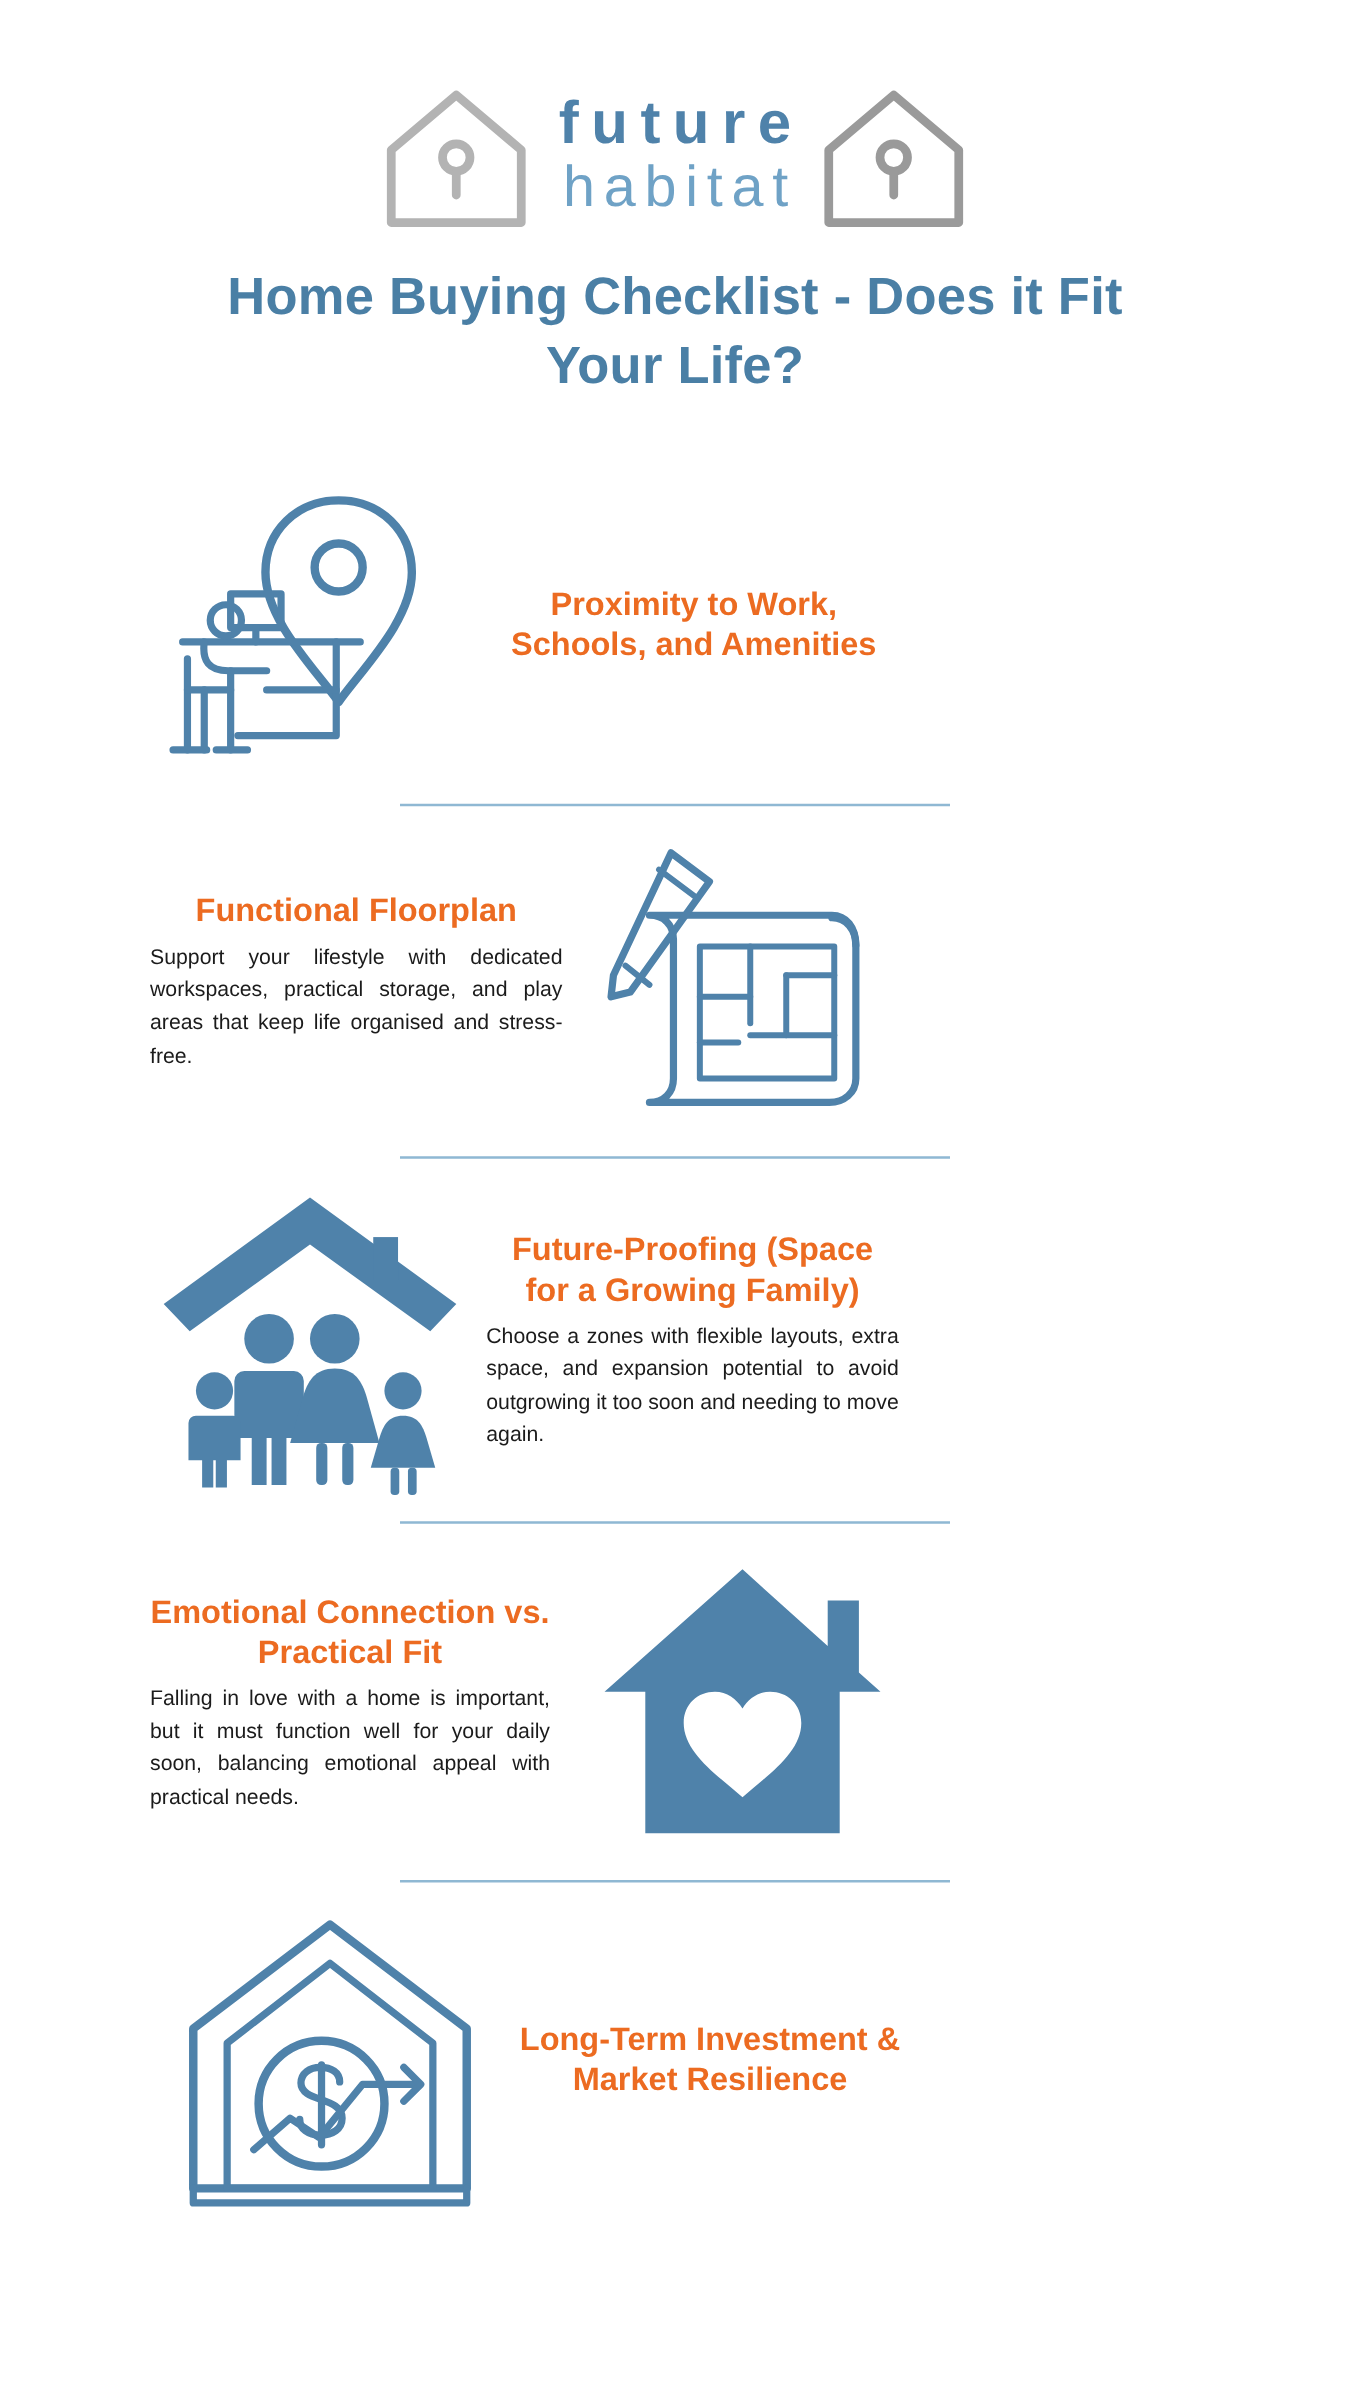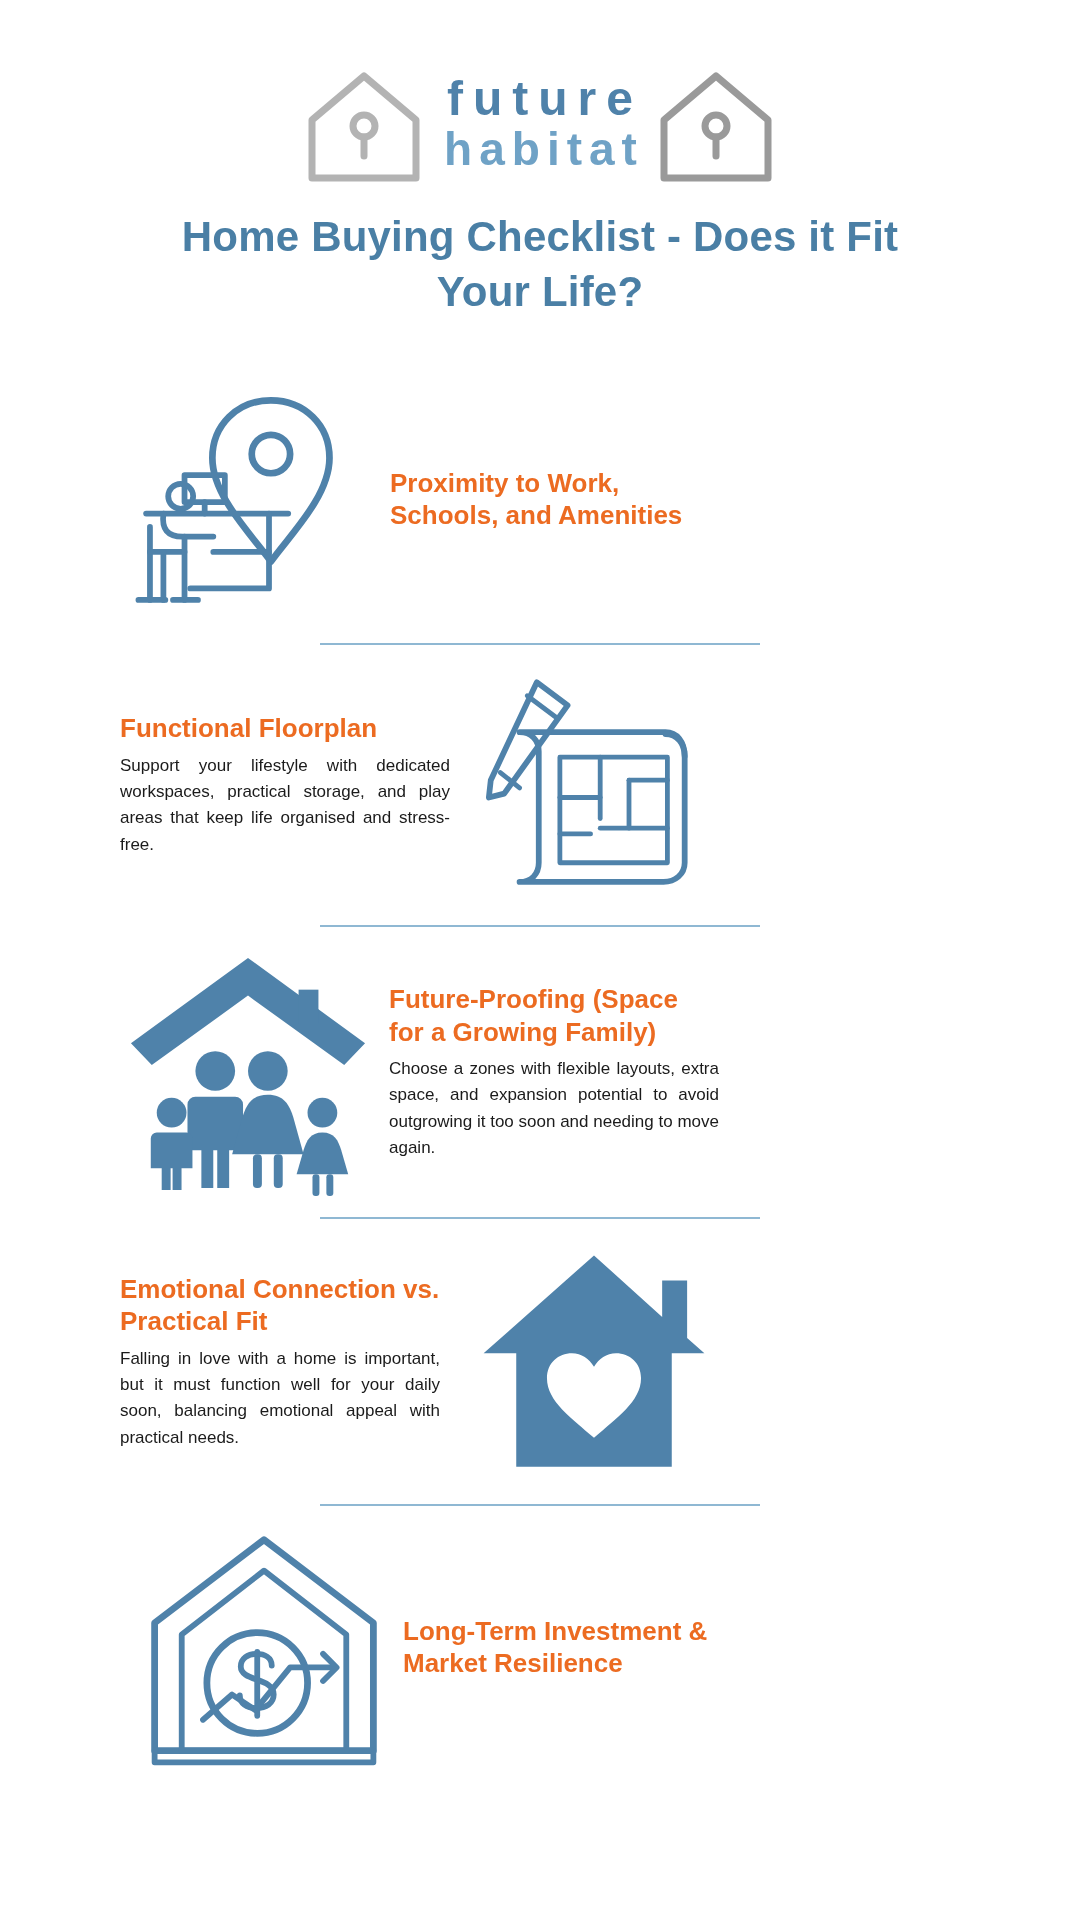--- a/index.html
+++ b/index.html
@@ -49,21 +49,21 @@
     letter-spacing: 10px;
     color: #4f82aa;
     font-weight: 600;
     line-height: 1.05;
     padding-left: 10px;
   }
   .logo-habitat {
     font-size: 46px;
     letter-spacing: 7px;
     color: #6fa2c6;
-    font-weight: 700;
+    font-weight: 400;
     line-height: 1.1;
     padding-left: 8px;
   }
 
   
   .title {
     margin: 10px auto 0 auto;
     width: 820px;
     text-align: center;
     color: #4a7fa5;
@@ -106,21 +106,21 @@
     font-weight: 700;
     line-height: 1.25;
     margin-bottom: 8px;
   }
   .sec-body {
     color: #1b1b1b;
     font-size: 17px;
     line-height: 1.55;
     text-align: justify;
   }
-  .align-right { text-align: left; }
+  .align-right { text-align: center; }
 
   .divider {
     width: 440px;
     height: 2px;
     background: #8fb8d3;
     margin: 0 auto;
   }
 
   
   #sec-1 { height: 280px; }

